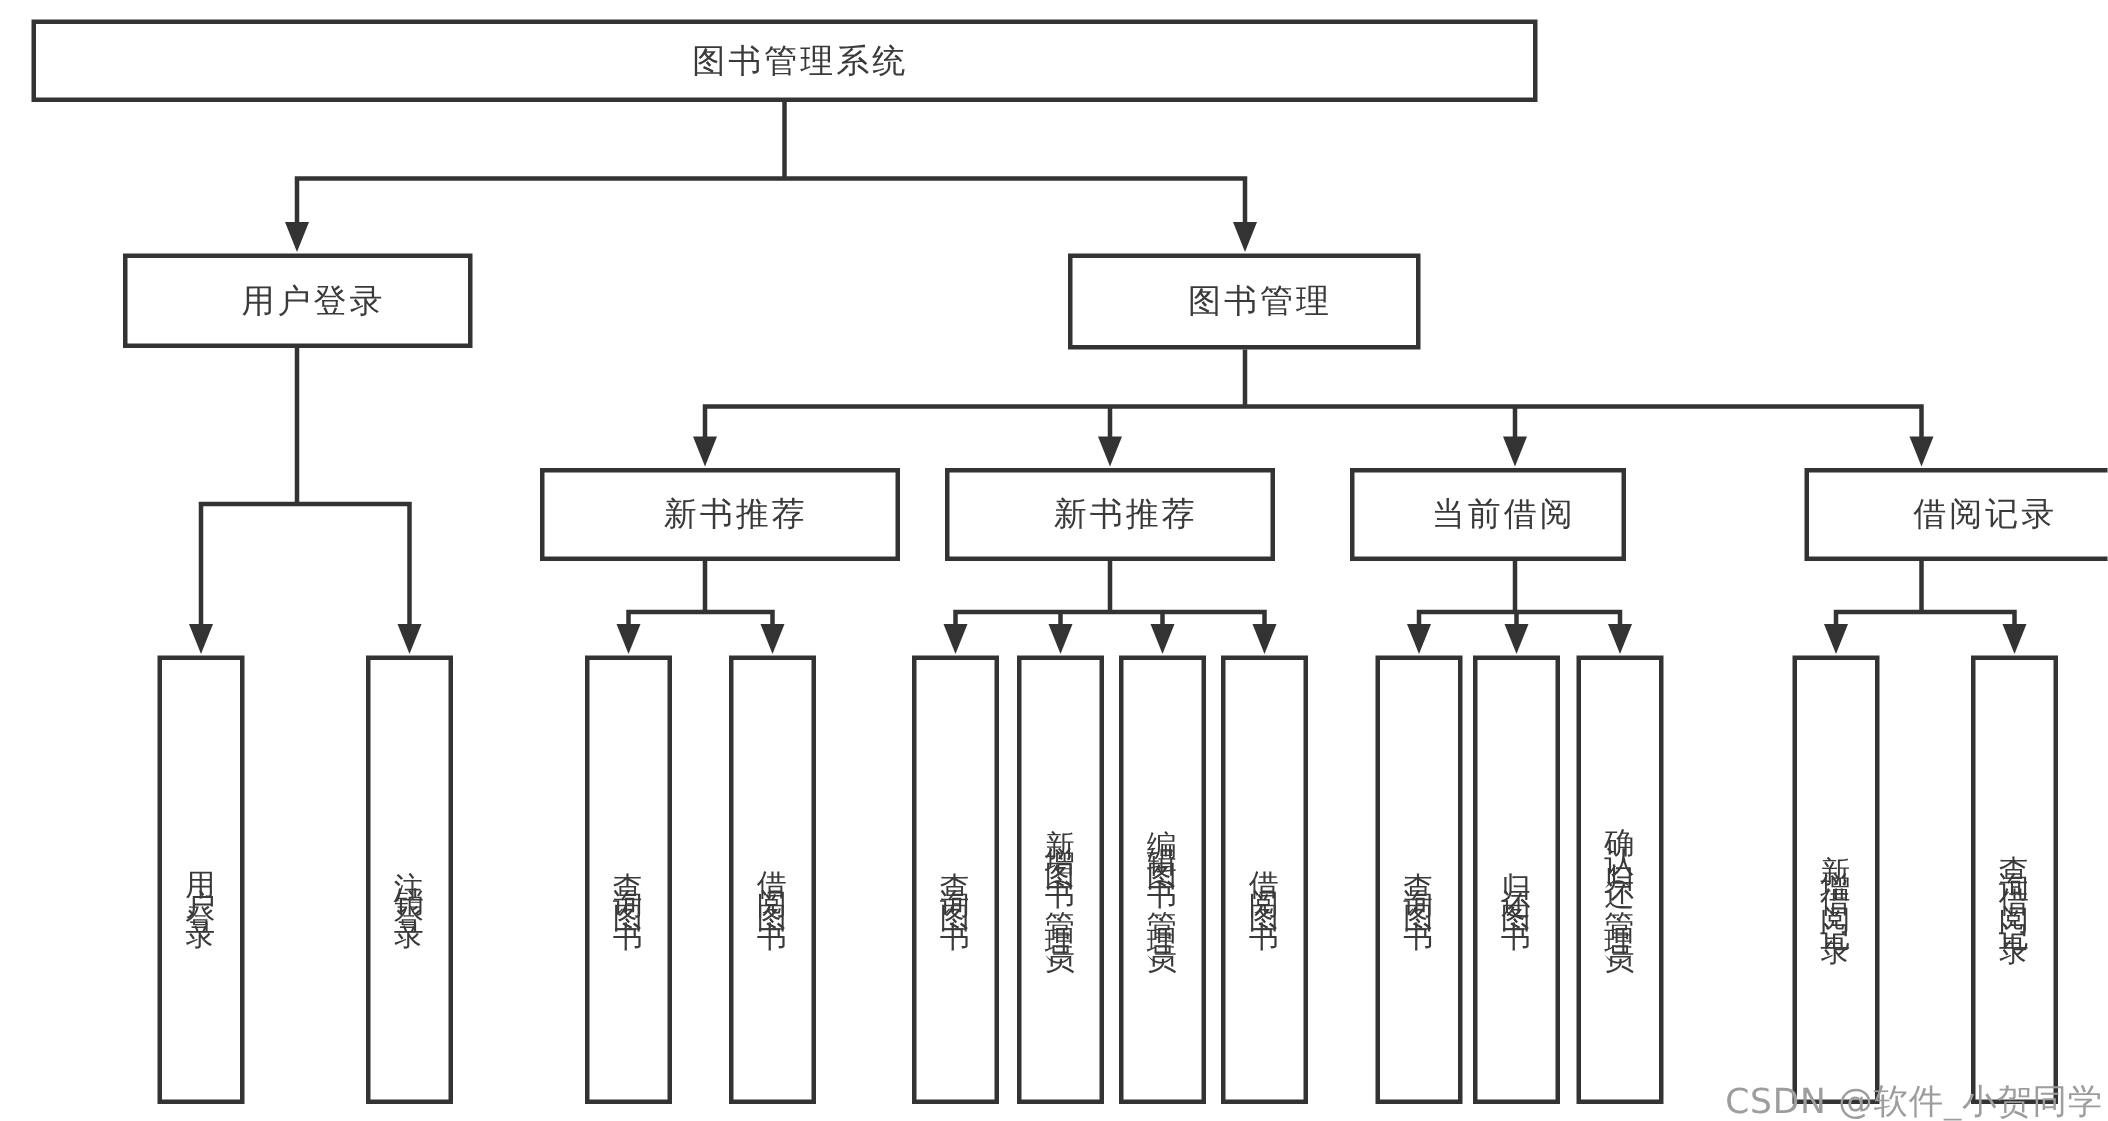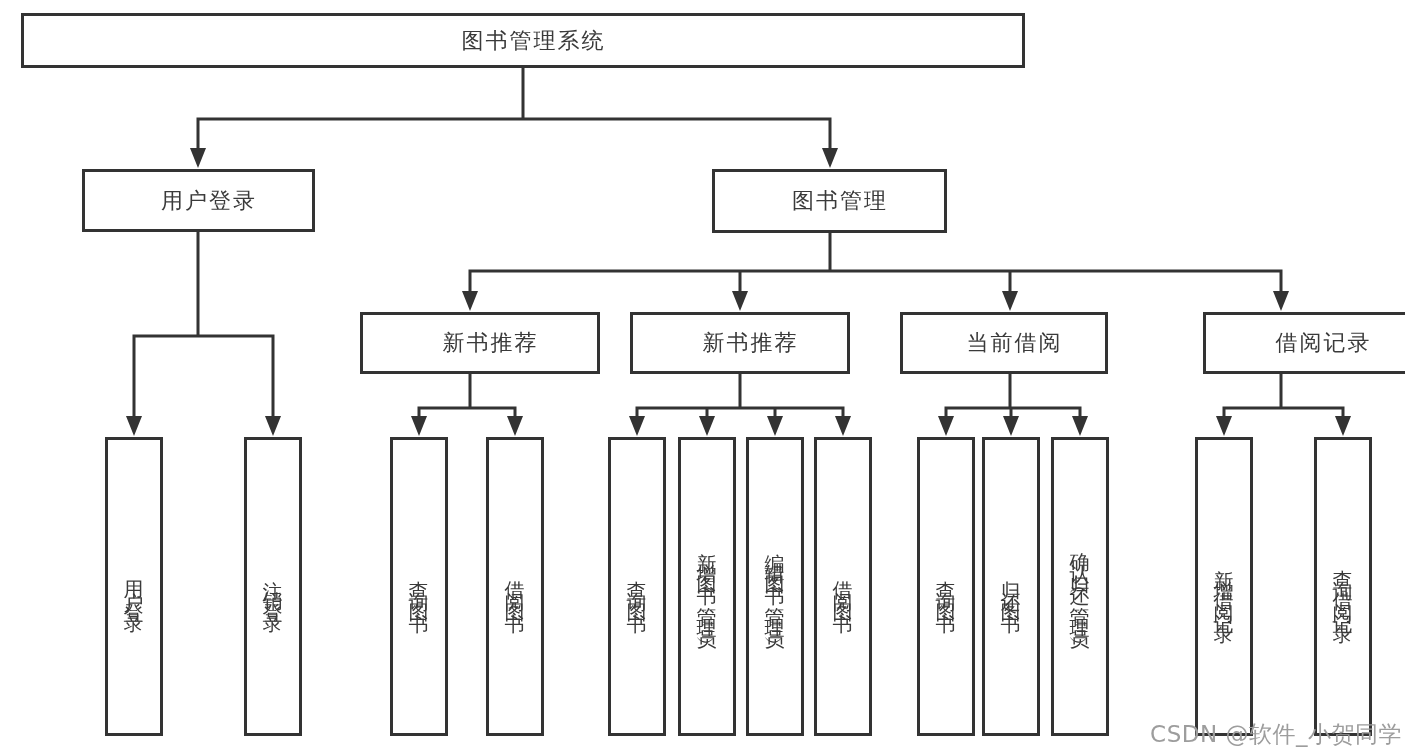--- a/index.html
+++ b/index.html
@@ -120,21 +120,21 @@
     </g>
   </svg>
 
   <div class="node hnode" style="left:21px;top:13px;width:1004px;height:55px">图书管理系统</div>
 
   <div class="node hnode" style="left:82px;top:169px;width:233px;height:63px">用户登录</div>
   <div class="node hnode" style="left:712px;top:169px;width:235px;height:64px">图书管理</div>
 
   <div class="node hnode" style="left:360px;top:312px;width:240px;height:62px">新书推荐</div>
   <div class="node hnode" style="left:630px;top:312px;width:220px;height:62px">新书推荐</div>
-  <div class="node hnode" style="left:900px;top:312px;width:208px;height:62px">当前借阅</div>
+  <div class="node hnode" style="left:900px;top:312px;width:184px;height:62px">当前借阅</div>
   <div class="node hnode" style="left:1203px;top:312px;width:220px;height:62px">借阅记录</div>
 
   <div class="node vnode" style="left:105px;top:437px;width:58px;height:299px">用户登录</div>
   <div class="node vnode" style="left:244px;top:437px;width:58px;height:299px">注销登录</div>
 
   <div class="node vnode" style="left:390px;top:437px;width:58px;height:299px">查询图书</div>
   <div class="node vnode" style="left:486px;top:437px;width:58px;height:299px">借阅图书</div>
 
   <div class="node vnode" style="left:608px;top:437px;width:58px;height:299px">查询图书</div>
   <div class="node vnode" style="left:678px;top:437px;width:58px;height:299px">新增图书（管理员）</div>

